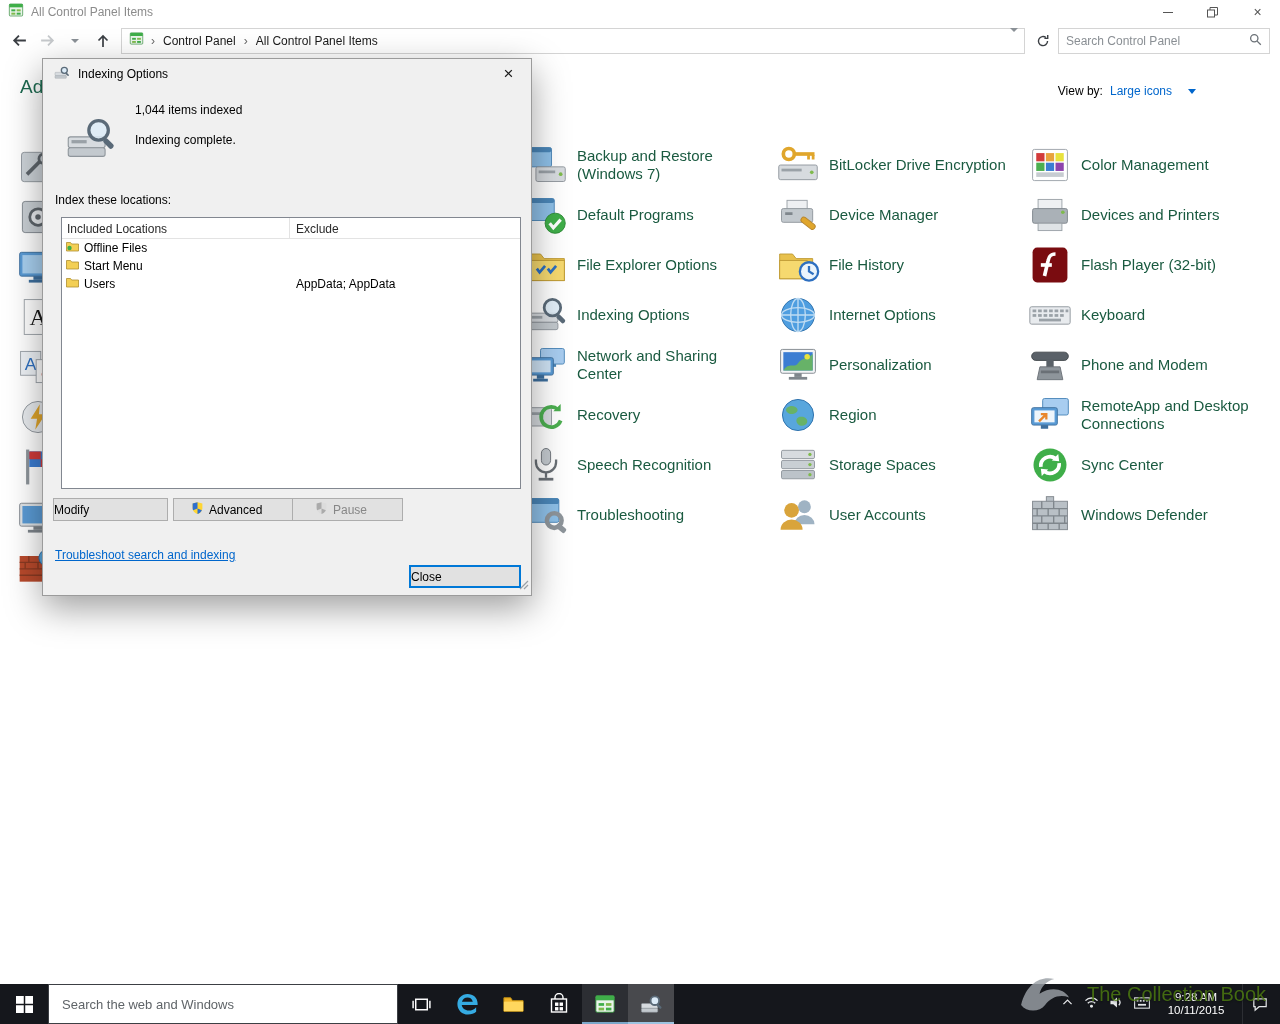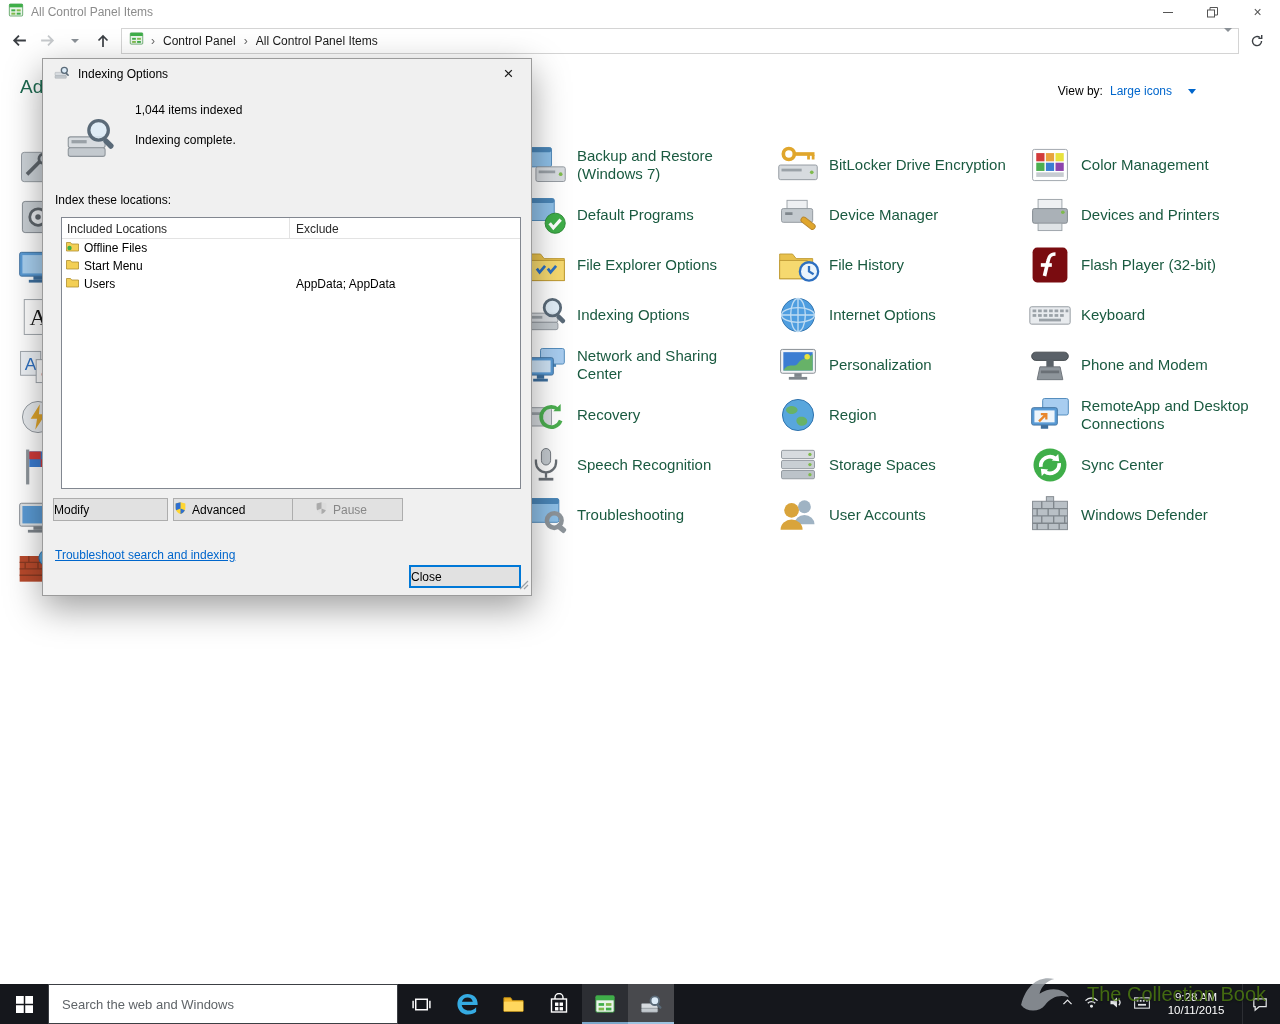--- a/index.html
+++ b/index.html
@@ -50,21 +50,21 @@
 .dlg-loclabel{position:absolute;left:12px;top:134px;}
 .lv{position:absolute;left:18px;top:158px;width:460px;height:272px;background:#fff;border:1px solid #828790;overflow:hidden;}
 .lv-h{display:flex;height:21px;border-bottom:1px solid #e3e3e3;background:#fff;color:#2a2a2a;}
 .lv-h .c1{width:228px;border-right:1px solid #e3e3e3;padding:4px 0 0 5px;}
 .lv-h .c2{flex:1;padding:4px 0 0 6px;}
 .lv-r{display:flex;height:18px;align-items:center;}
 .lv-r .c1{width:228px;display:flex;align-items:center;gap:5px;padding-left:4px;}
 .lv-r .c2{flex:1;padding-left:6px;}
 .dbtn{position:absolute;height:23px;background:#e1e1e1;border:1px solid #adadad;font-size:12px;display:flex;align-items:center;gap:5px;color:#000;}
 #btn-modify{left:10px;top:439px;width:115px;}
-#btn-advanced{left:130px;top:439px;width:130px;}
+#btn-advanced{left:130px;top:439px;width:130px;padding-left:17px;}
 #btn-pause{left:249px;top:439px;width:111px;color:#878787;padding-left:22px;}
 #btn-close{left:366px;top:506px;width:112px;border:2px solid #0078d7;}
 .dlink{position:absolute;left:12px;font-size:12px;color:#0066cc;text-decoration:underline;cursor:pointer;}
 #dlink1{top:468px;}
 #dlink2{top:489px;}
 .grip{position:absolute;right:2px;bottom:2px;}
 
 
 .taskbar{position:absolute;left:0;bottom:0;width:1280px;height:40px;background:#15171c;display:flex;align-items:stretch;z-index:20;}
 .tb-start{width:48px;display:flex;align-items:center;justify-content:center;}
@@ -147,20 +147,27 @@
         <span>All Control Panel Items</span>
       </span>
       <span class="addr-chev"><span class="tri-d"></span></span>
     </div>
     <div class="refreshbtn">
         <svg width="14" height="14" viewBox="0 0 16 16">
           <path d="M13.2 8 a5.2 5.2 0 1 1 -1.8 -3.9" fill="none" stroke="#3b3f44" stroke-width="1.6"></path>
           <path d="M13.4 1.2 V5 H9.6" fill="none" stroke="#3b3f44" stroke-width="1.6"></path>
         </svg>
       </div>
+    <div class="searchbox">
+      <input placeholder="Search Control Panel" style="">
+      <span><svg width="13" height="13" viewBox="0 0 16 16">
+            <circle cx="6.5" cy="6.5" r="4.5" fill="none" stroke="#6a7076" stroke-width="1.6"></circle>
+            <line x1="10" y1="10" x2="14.5" y2="14.5" stroke="#6a7076" stroke-width="1.6"></line>
+          </svg></span>
+    </div>
   </div>
 
   <div class="heading">Adjust your computer's settings</div>
 
   <div class="viewby">
     <span>View by:</span>
     <span class="vval">
         <span>Large icons</span>
         <span class="tri-blue"></span>
       </span>

